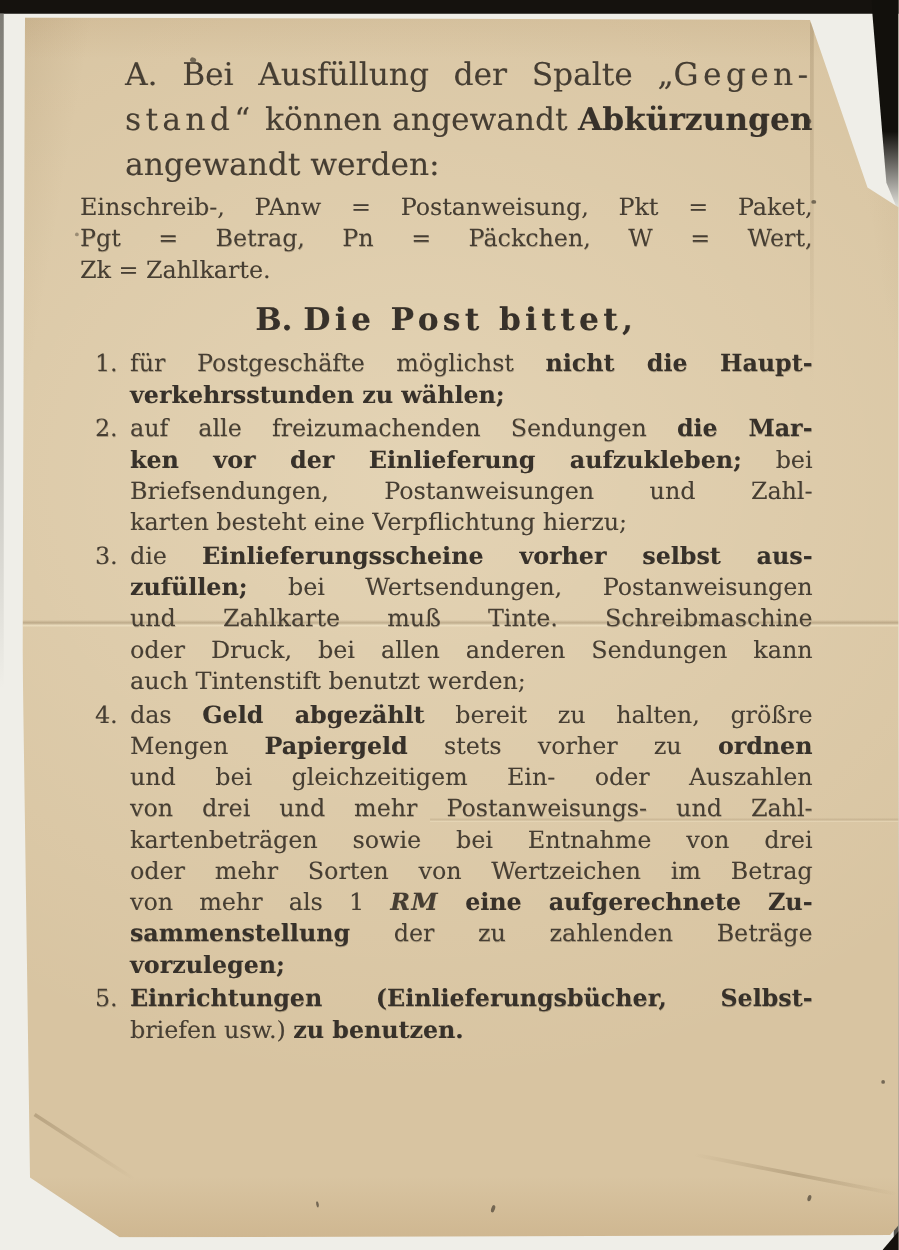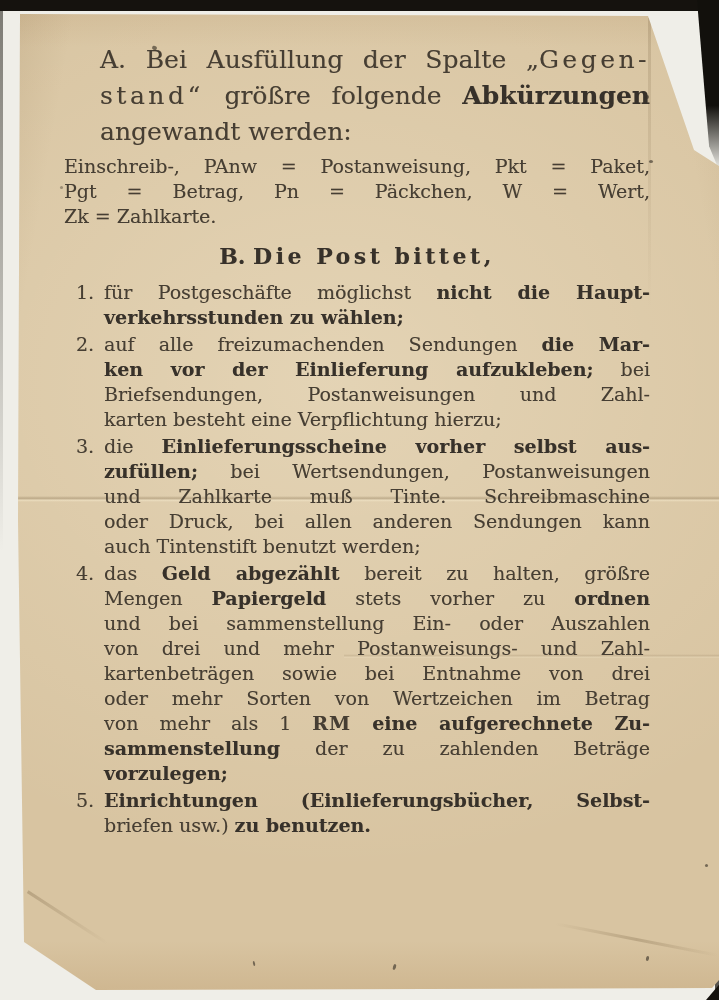--- a/index.html
+++ b/index.html
@@ -82,25 +82,25 @@
     position:absolute; left:50px; top:4px; width:586px;
     color:#463e33;
     font-size:19px;
     text-shadow:0.3px 0.3px 0 rgba(74,63,46,0.35);
   }
   .line { line-height:25px; text-align:justify; }
   .line.j { text-align-last:justify; }
   .line.indent { padding-left:28px; }
   .b  { font-weight:bold; color:#37312a; }
   .sp { letter-spacing:3.5px; }
-  .rm { font-weight:bold; letter-spacing:1px; }
+  .rm { font-style:italic; font-weight:bold; letter-spacing:1px; }
   .heading-a { margin:30px 0 0 36px; width:550px; font-size:25px; }
   .heading-a .line { line-height:36px; }
   .abbrev { margin-top:4px; }
-  .heading-b { margin-top:10px; font-size:22px; }
+  .heading-b { margin-top:10px; font-size:25px; }
   .heading-b .line { text-align:center; text-align-last:center; line-height:34px; }
   .list { margin-top:6px; }
   .item { display:flex; margin-bottom:2px; }
   .num { width:40px; padding-left:12px; box-sizing:border-box; line-height:25px; flex:none; }
   .itext { width:546px; }
 </style>
 </head>
 <body>
 
 <div class="top-bar"></div>
@@ -120,21 +120,21 @@
   <div class="speck s3"></div>
   <div class="speck s4"></div>
   <div class="speck s5"></div>
   <div class="speck s6"></div>
   <div class="speck s7"></div>
   <div class="speck s8"></div>
 
   <div class="content">
     <div class="heading-a">
         <div class="line j"><span>A. Bei Ausfüllung der Spalte „</span><span class="sp">Gegen-</span></div>
-        <div class="line j"><span class="sp">stand“</span><span> größre folgende </span><span class="b">Abkürzungen</span></div>
+        <div class="line j"><span class="sp">stand“</span><span> können angewandt </span><span class="b">Abkürzungen</span></div>
         <div class="line"><span>angewandt werden:</span></div>
       </div>
     <div class="abbrev">
         <div class="line j"><span>Einschreib-, PAnw = Postanweisung, Pkt = Paket,</span></div>
         <div class="line j"><span>Pgt = Betrag, Pn = Päckchen, W = Wert,</span></div>
         <div class="line"><span>Zk = Zahlkarte.</span></div>
       </div>
     <div class="heading-b">
         <div class="line"><span class="b">B. </span><span class="b sp">Die Post bittet,</span></div>
       </div>
@@ -163,21 +163,21 @@
             <div class="line j"><span>und Zahlkarte muß Tinte. Schreibmaschine</span></div>
             <div class="line j"><span>oder Druck, bei allen anderen Sendungen kann</span></div>
             <div class="line"><span>auch Tintenstift benutzt werden;</span></div>
           </div>
         </div>
         <div class="item">
           <span class="num">4.</span>
           <div class="itext">
             <div class="line j"><span>das </span><span class="b">Geld abgezählt</span><span> bereit zu halten, größre</span></div>
             <div class="line j"><span>Mengen </span><span class="b">Papiergeld</span><span> stets vorher zu </span><span class="b">ordnen</span></div>
-            <div class="line j"><span>und bei sammenstellung Ein- oder Auszahlen</span></div>
+            <div class="line j"><span>und bei gleichzeitigem Ein- oder Auszahlen</span></div>
             <div class="line j"><span>von drei und mehr Postanweisungs- und Zahl-</span></div>
             <div class="line j"><span>kartenbeträgen sowie bei Entnahme von drei</span></div>
             <div class="line j"><span>oder mehr Sorten von Wertzeichen im Betrag</span></div>
             <div class="line j"><span>von mehr als 1 </span><span class="rm">RM</span><span> </span><span class="b">eine aufgerechnete Zu-</span></div>
             <div class="line j"><span class="b">sammenstellung</span><span> der zu zahlenden Beträge</span></div>
             <div class="line"><span class="b">vorzulegen;</span></div>
           </div>
         </div>
         <div class="item">
           <span class="num">5.</span>

